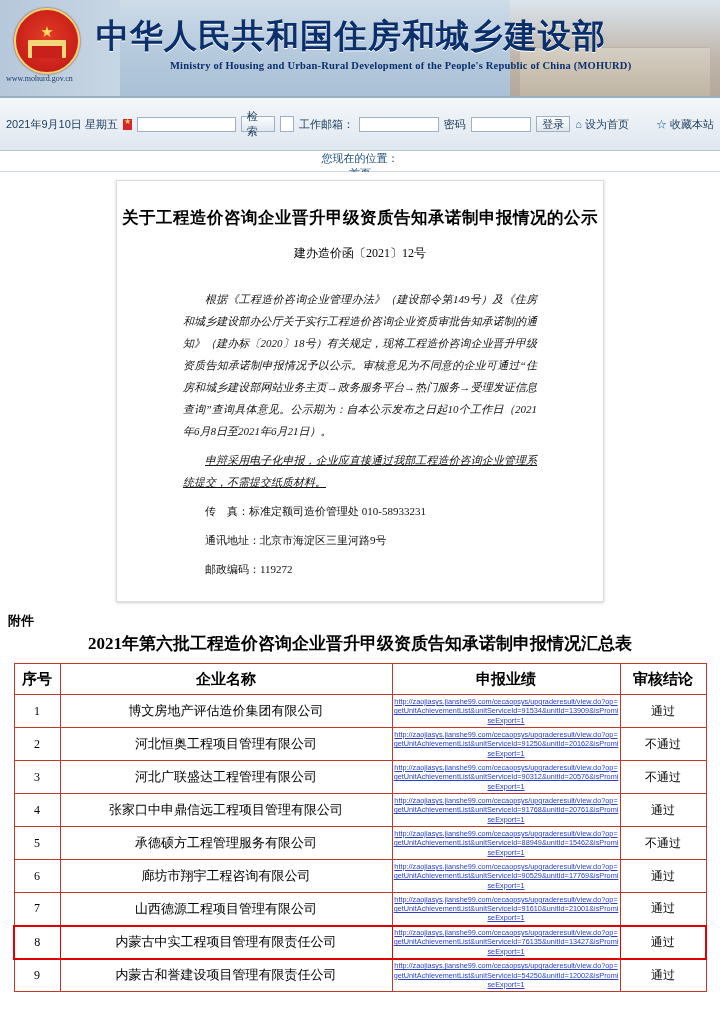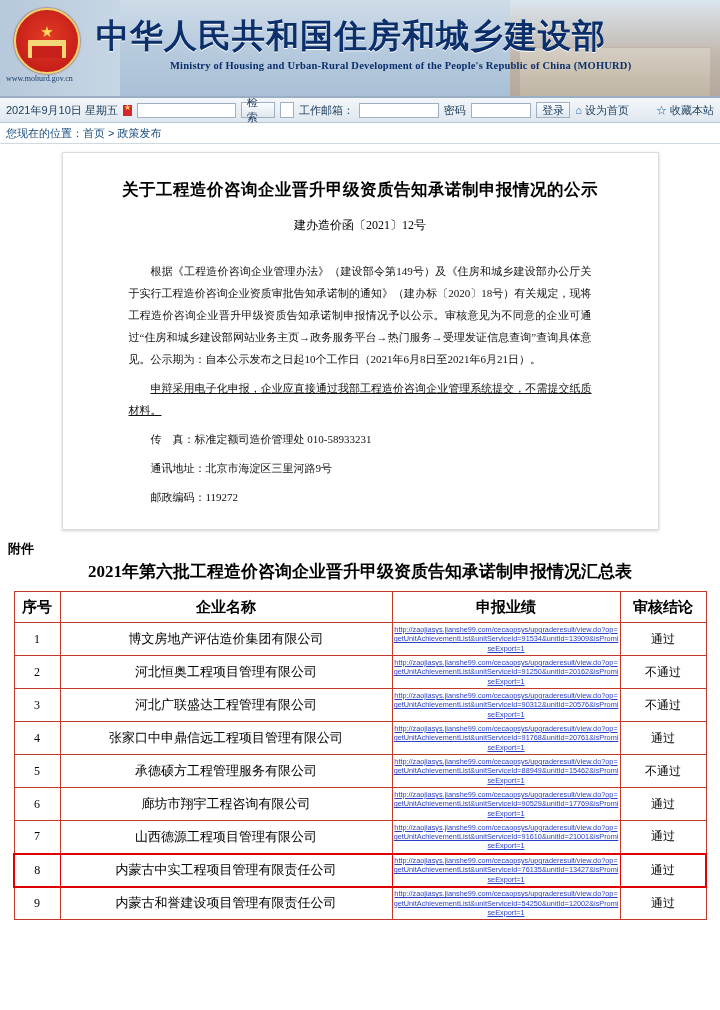--- a/index.html
+++ b/index.html
@@ -97,21 +97,21 @@
     color: #0b2f6b;
     letter-spacing: .2px;
   }
   
   .toolbar {
     height: 24px;
     background: linear-gradient(to bottom, #f4f7fa, #dfe7ef);
     border-bottom: 1px solid #b9c6d4;
     display: flex;
     align-items: center;
-    padding: 0 6px;
+    padding: 14px 6px;
     gap: 5px;
     font-size: 11px;
     color: #20405f;
   }
   .toolbar .date { white-space: nowrap; }
   .tb-flag {
     width: 14px; height: 11px;
     background: #d7262a;
     position: relative;
   }
@@ -155,31 +155,32 @@
   
   .crumb {
     height: 20px;
     display: flex;
     align-items: center;
     padding: 0 6px;
     font-size: 11px;
     color: #174a7c;
     border-bottom: 1px solid #cfd9e2;
     background: #fff;
+    flex-direction: column;
   }
   .crumb a { color: #174a7c; text-decoration: none; }
   .crumb .sep { margin: 0 3px; }
   
   .doc-wrap {
     position: relative;
     padding: 8px 0 0 0;
     background: #fff;
   }
   .doc {
-    width: 597px;
+    width: 488px;
     margin: 0 auto;
     background: #fff;
     border: 1px solid #dcdcdc;
     box-shadow: 0 1px 3px rgba(0,0,0,.18);
     padding: 18px 0 14px 0;
     box-sizing: border-box;
   }
   .doc-title {
     text-align: center;
     font-family: "Liberation Serif", serif;
@@ -197,21 +198,21 @@
   }
   .doc-body {
     padding: 0 66px;
     font-family: "Liberation Serif", serif;
     font-size: 11px;
     line-height: 2.0;
     color: #111;
     text-align: justify;
   }
   .doc-body p { margin: 0 0 7px 0; }
-  .indent { text-indent: 2em; }
+  .indent { text-indent: 2em; font-style: italic; }
   .u { text-decoration: underline; }
   .contact-line { text-indent: 2em; }
   
   .attach-label {
     margin: 10px 0 0 8px;
     font-family: "Liberation Serif", serif;
     font-size: 13px;
     font-weight: bold;
   }
   .table-title {

